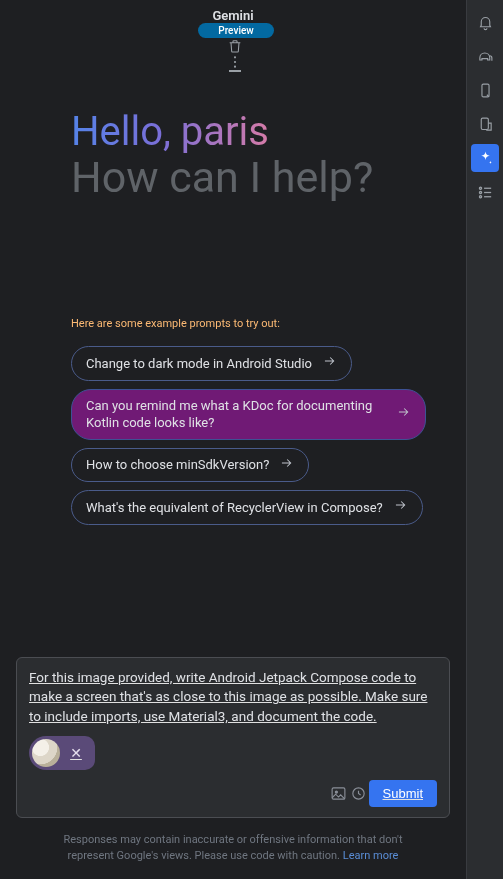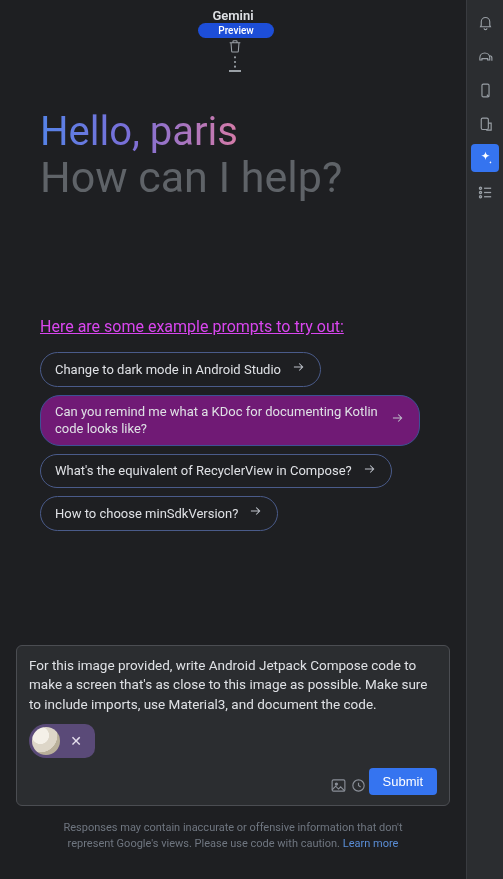--- a/index.html
+++ b/index.html
@@ -28,21 +28,21 @@
       padding: 8px 12px;
       height: 40px;
       flex-direction: column;
     }
     .title {
       font-size: 13px;
       font-weight: 600;
       color: #dfe1e5;
     }
     .preview-badge {
-      background: #1d4ed8;
+      background: #0369a1;
       color: #fff;
       font-size: 10px;
       font-weight: 500;
       padding: 2px 20px;
       border-radius: 10px;
       margin-left: 6px;
     }
     .header-spacer {
       flex: 1;
     }
@@ -71,20 +71,21 @@
       width: 12px;
       height: 1.5px;
       background: #9aa0a6;
     }
     .content {
       flex: 1;
       padding: 0 40px;
       display: flex;
       flex-direction: column;
       overflow: hidden;
+      margin-left: 31px;
     }
     .greeting {
       margin-top: 70px;
       margin-bottom: 6px;
       line-height: 1.1;
     }
     .greeting-line1 {
       font-size: 40px;
       font-weight: 400;
       display: inline-block;
@@ -93,24 +94,23 @@
       background-clip: text;
       color: transparent;
     }
     .greeting-line2 {
       font-size: 43px;
       font-weight: 400;
       color: #5f6368;
     }
     .examples-intro {
       margin-top: 110px;
-      font-size: 16px;
-      color: #d946ef;
+      font-size: 11px;
+      color: #fdba74;
       margin-bottom: 16px;
-      text-decoration: underline;
     }
     .chips {
       display: flex;
       flex-direction: column;
       align-items: flex-start;
       gap: 8px;
     }
     .chip {
       border: 1px solid #4a5b8a;
       border-radius: 20px;
@@ -139,20 +139,21 @@
     }
     .spacer-flex { flex: 1; }
     .input-box {
       margin: 0 16px 8px 16px;
       background: #2b2d30;
       border: 1px solid #4b4d52;
       border-radius: 6px;
       padding: 10px 12px;
       display: flex;
       flex-direction: column;
+      text-decoration: underline;
     }
     .input-text {
       font-size: 13.5px;
       color: #dfe1e5;
       line-height: 1.45;
       min-height: 54px;
     }
     .attachment-row {
       margin-top: 10px;
       display: flex;
@@ -179,21 +180,21 @@
       display: flex;
       align-items: center;
       justify-content: center;
       color: #e6e0ee;
       font-size: 14px;
       margin-right: 6px;
       cursor: pointer;
     }
     .input-footer {
       display: flex;
-      align-items: flex-end;
+      align-items: center;
       justify-content: flex-end;
       gap: 0;
       margin-top: 10px;
     }
     .footer-icon {
       width: 20px;
       height: 20px;
       display: flex;
       align-items: center;
       justify-content: center;
@@ -208,21 +209,21 @@
       border-radius: 4px;
       padding: 6px 14px;
       font-size: 13px;
       font-weight: 500;
       cursor: pointer;
     }
     .disclaimer {
       font-size: 11px;
       color: #6f7680;
       text-align: center;
-      padding: 6px 40px 28px;
+      padding: 6px 40px 16px;
       line-height: 1.4;
     }
     .disclaimer a {
       color: #5a8dd6;
       text-decoration: none;
     }
     .right-rail {
       width: 36px;
       background: #2b2d30;
       display: flex;
@@ -293,29 +294,29 @@
       </div>
       <div class="chip selected">
         <span>Can you remind me what a KDoc for documenting Kotlin code looks like?</span>
         <span class="chip-arrow">
           <svg viewBox="0 0 24 24" fill="none" stroke="currentColor" stroke-width="1.8">
               <path d="M5 12h14M14 6l6 6-6 6"></path>
             </svg>
         </span>
       </div>
       <div class="chip">
-        <span>What's the equivalent of RecyclerView in Compose?</span>
+        <span>How to choose minSdkVersion?</span>
         <span class="chip-arrow">
           <svg viewBox="0 0 24 24" fill="none" stroke="currentColor" stroke-width="1.8">
               <path d="M5 12h14M14 6l6 6-6 6"></path>
             </svg>
         </span>
       </div>
       <div class="chip">
-        <span>How to choose minSdkVersion?</span>
+        <span>What's the equivalent of RecyclerView in Compose?</span>
         <span class="chip-arrow">
           <svg viewBox="0 0 24 24" fill="none" stroke="currentColor" stroke-width="1.8">
               <path d="M5 12h14M14 6l6 6-6 6"></path>
             </svg>
         </span>
       </div>
     </div>
 
     <div class="spacer-flex"></div>
   </div>

